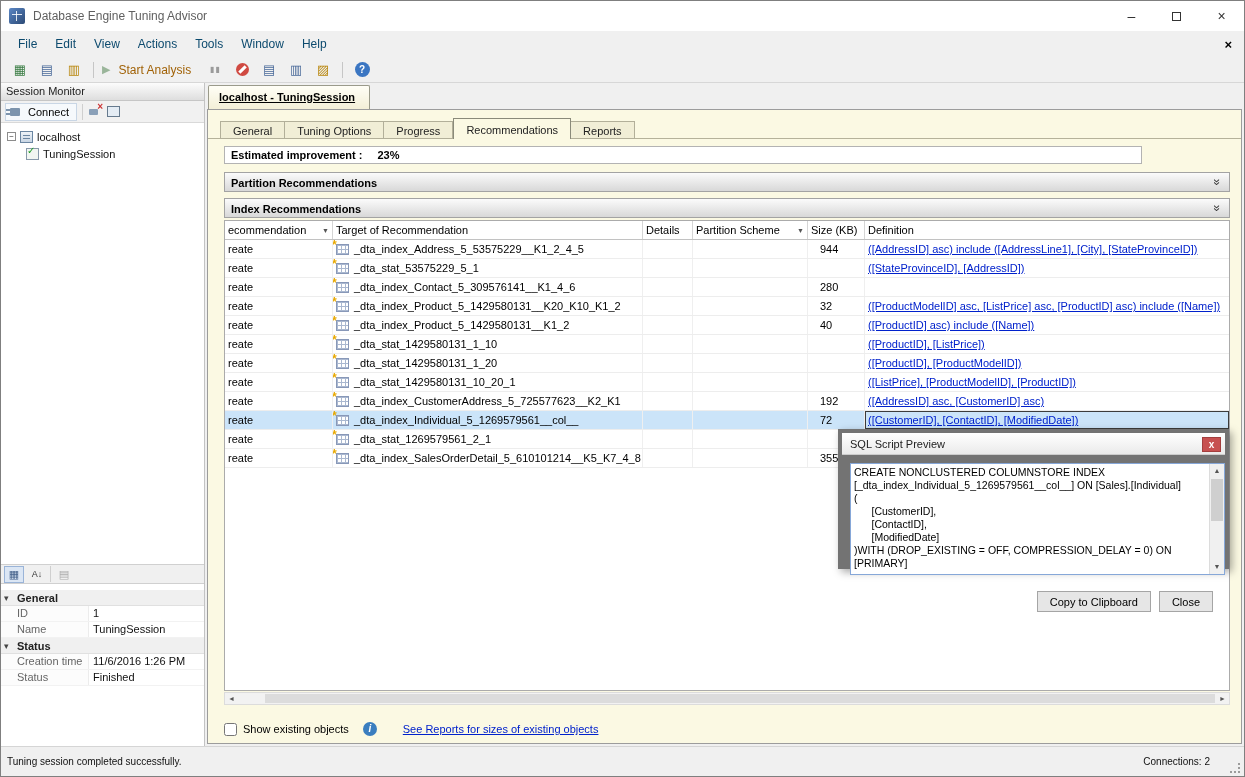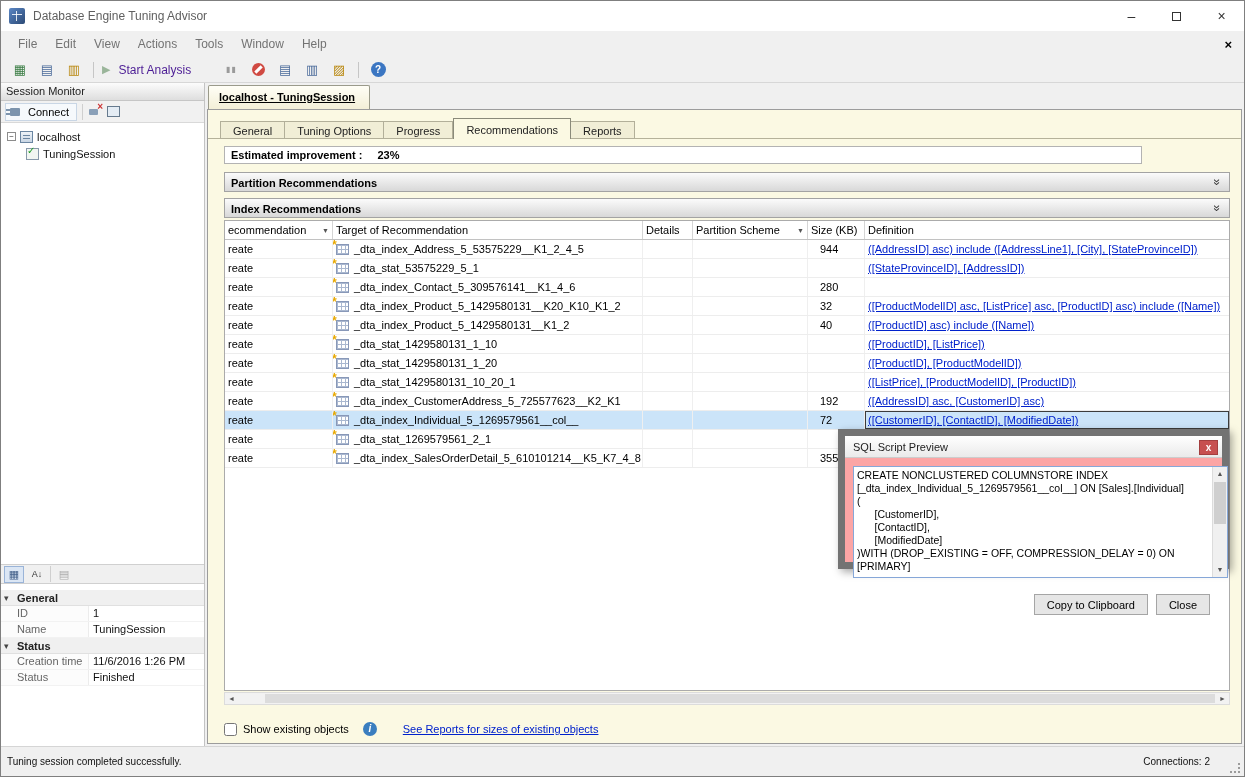--- a/index.html
+++ b/index.html
@@ -17,31 +17,31 @@
                  linear-gradient(90deg, transparent 4px, rgba(255,255,255,.85) 4px, rgba(255,255,255,.85) 5px, transparent 5px); }
   .title { margin-left:8px; font-size:12px; color:#5f5f5f; }
   .winbtns { position:absolute; right:0; top:0; height:100%; display:flex; }
   .wb { width:45px; height:100%; display:flex; align-items:center; justify-content:center;
         font-size:14px; color:#333; }
   .maxbox { width:9px; height:9px; border:1px solid #333; display:inline-block; }
 
   
   .menubar { position:absolute; top:30px; left:0; width:100%; height:26px; background:#f0f0f0;
              display:flex; align-items:center; padding-left:8px; font-size:12px; }
-  .menu-item { padding:4px 9px; color:#737373; }
+  .menu-item { padding:4px 9px; color:#0c4a6e; }
   .menu-close { position:absolute; right:12px; font-size:13px; font-weight:bold; color:#000; }
 
   
   .toolbar { position:absolute; top:56px; left:0; width:100%; height:26px; background:#f0f0f0;
              border-bottom:1px solid #d7d7d7; display:flex; align-items:center; padding-left:8px; gap:5px; }
   .tbtn { width:22px; height:20px; display:flex; align-items:center; justify-content:center; font-size:13px; }
   .tsep { width:1px; height:16px; background:#c6c6c6; margin:0 3px; }
   .ic-green { color:#3a7d44; } .ic-blue { color:#4a6a9a; } .ic-amber { color:#b8860b; }
   .play-ic { color:#9ab59a; font-size:11px; }
-  .start-label { color:#4c1d95; font-size:12px; margin:0 24px 0 3px; }
+  .start-label { color:#a16207; font-size:12px; margin:0 8px 0 3px; }
   .pause-ic { color:#9a9a9a; font-size:8px; letter-spacing:1px; }
   .stop-ic { width:13px; height:13px; border-radius:50%; background:#d04a42; position:relative; }
   .stop-ic::after { content:""; position:absolute; left:2px; top:5px; width:9px; height:3px;
                     background:#fff; transform:rotate(-45deg); }
   .help-ic { width:15px; height:15px; border-radius:50%; background:#3b76c2; color:#fff;
              font-weight:bold; font-size:10px; display:flex; align-items:center; justify-content:center; }
 
   
   .left-panel { position:absolute; left:0; top:82px; width:204px; height:663px; background:#f0f0f0;
                 border-right:1px solid #c3c3c3; }
@@ -158,22 +158,22 @@
                border-top:1px solid #d5d5d5; font-size:10px; }
   .status-left { position:absolute; left:6px; top:9px; color:#111; }
   .status-right { position:absolute; right:34px; top:9px; color:#111; }
   .grip { position:absolute; right:3px; bottom:4px; width:13px; height:13px; }
   .grip i { position:absolute; width:2px; height:2px; background:#9b9b9b; }
   .grip i:nth-child(1){ left:10px; top:10px; } .grip i:nth-child(2){ left:6px; top:10px; }
   .grip i:nth-child(3){ left:10px; top:6px; } .grip i:nth-child(4){ left:2px; top:10px; }
   .grip i:nth-child(5){ left:10px; top:2px; }
 
   
-  .dialog { position:absolute; left:837px; top:428px; width:391px; height:140px; background:#fca5a5;
-            border:7px solid #737373; box-shadow:3px 3px 8px rgba(0,0,0,.35); z-index:50; }
+  .dialog { position:absolute; left:837px; top:428px; width:391px; height:140px; background:#737373;
+            border:4px solid #737373; box-shadow:3px 3px 8px rgba(0,0,0,.35); z-index:50; }
   .dlg-title { height:22px; background:linear-gradient(#ffffff,#eaeaea); border-bottom:1px solid #ccc;
                display:flex; align-items:center; padding-left:8px; color:#222; }
   .dlg-close { position:absolute; right:4px; top:4px; width:19px; height:15px; background:#c75050;
                color:#fff; font-size:10px; font-weight:bold; text-align:center; line-height:14px;
                border:1px solid #a33e3e; }
   .script-box { position:absolute; left:8px; top:30px; width:375px; height:112px; background:#fff;
                 border:1px solid #86a7d8; overflow:hidden; }
   .script-box pre { position:absolute; left:3px; top:2px; right:18px; bottom:2px;
                     font-family:"Liberation Sans","DejaVu Sans",sans-serif; font-size:10.5px;
                     line-height:13px; white-space:pre-wrap; tab-size:6; color:#000; }

